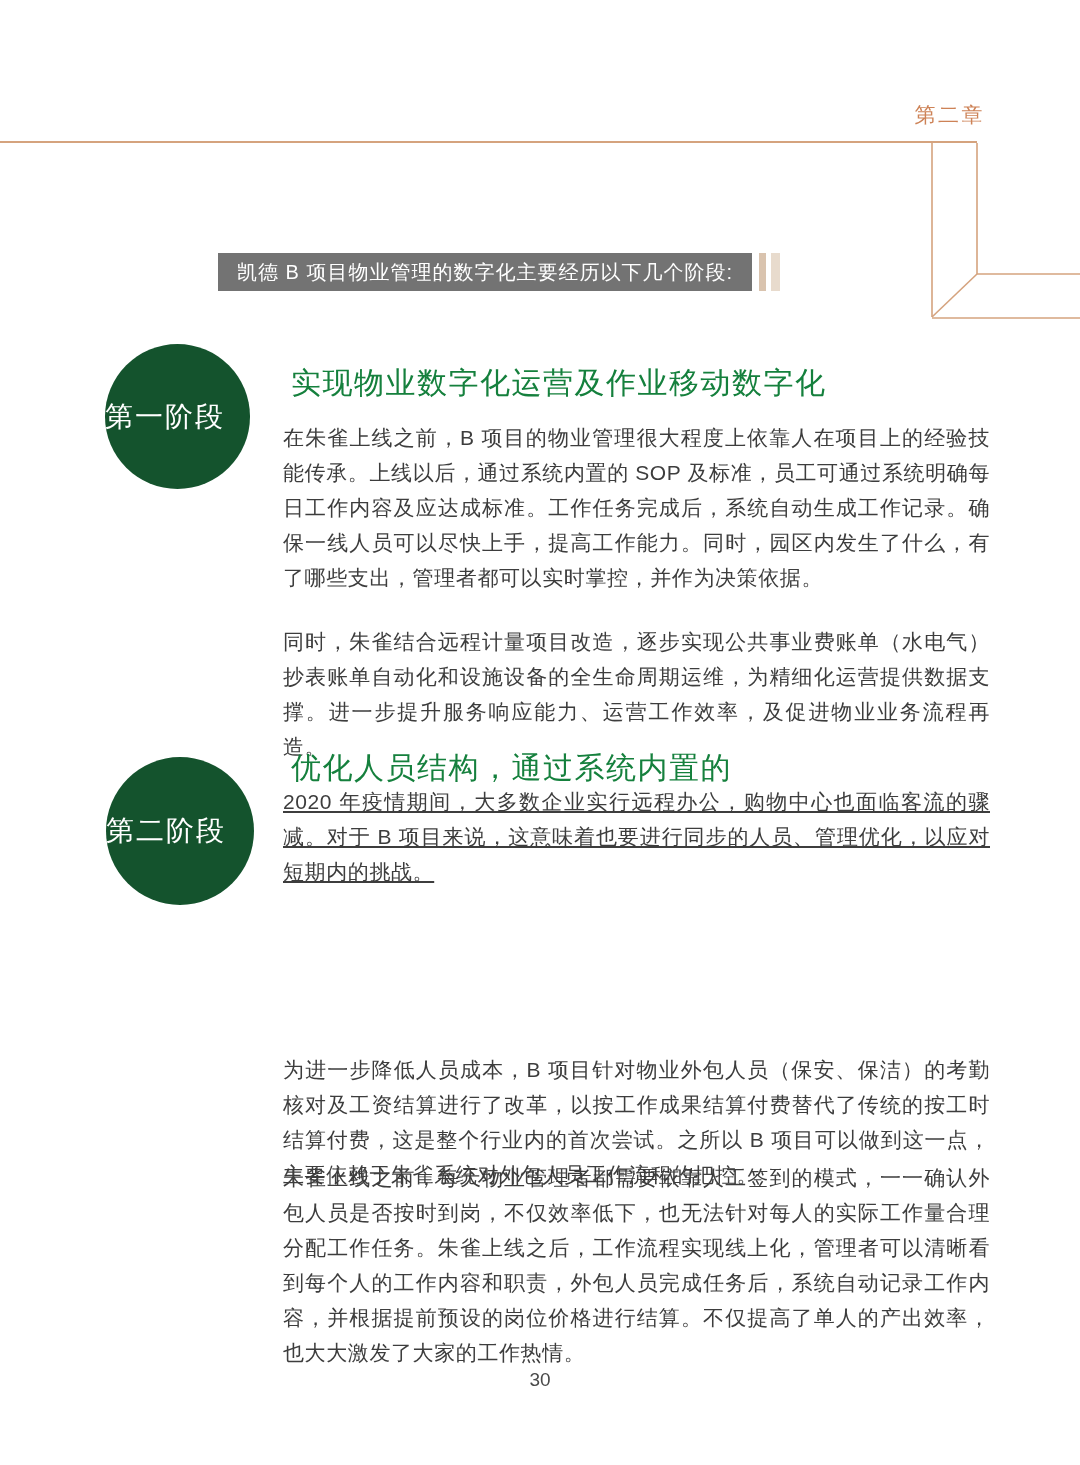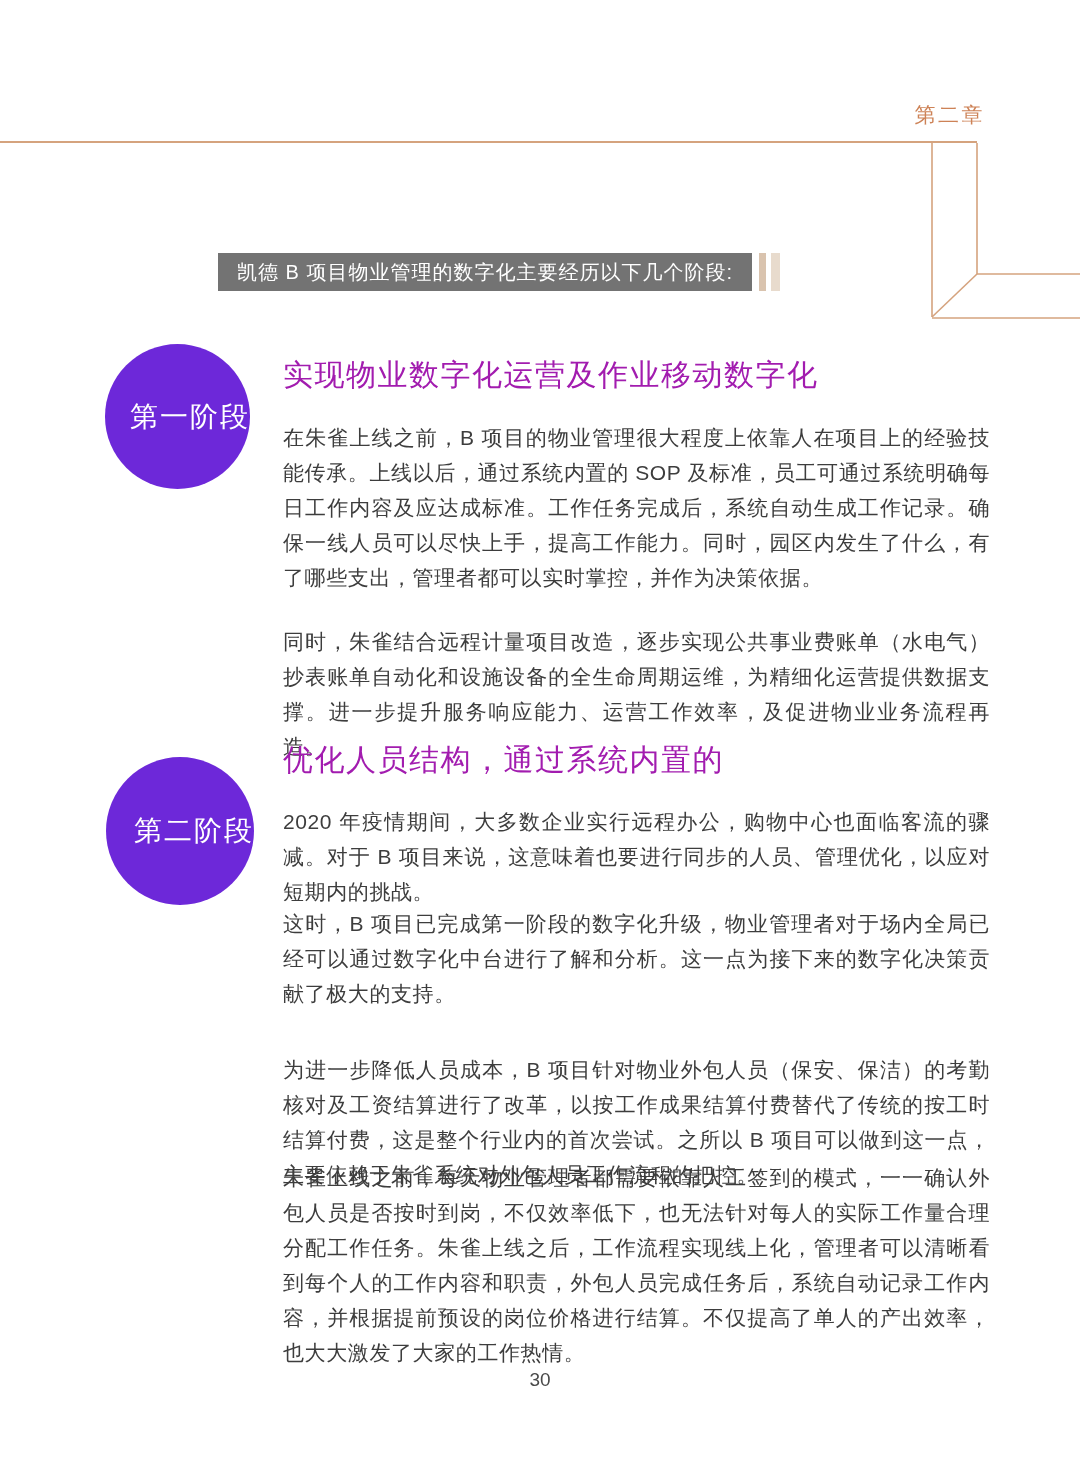--- a/index.html
+++ b/index.html
@@ -66,36 +66,36 @@
     top: 253px;
     height: 38px;
   }
   .bar1 { left: 759px; width: 7px; background: #d9c3ae; }
   .bar2 { left: 771px; width: 9px; background: #e8dbcd; }
 
   
   .stage-circle {
     position: absolute;
     border-radius: 50%;
-    background: #6d28d9;
+    background: #14532d;
     color: #ffffff;
     display: flex;
     align-items: center;
-    justify-content: flex-end;
+    justify-content: flex-start;
     font-size: 28px;
     letter-spacing: 2px;
     white-space: nowrap;
   }
 
   
   .stage-heading {
     position: absolute;
     left: 283px;
-    margin: 0;
-    color: #a21caf;
+    margin: 8px;
+    color: #15803d;
     font-size: 30px;
     font-weight: 500;
     letter-spacing: 1.5px;
     line-height: 1;
     white-space: nowrap;
   }
 
   
   .body-para {
     position: absolute;
@@ -152,20 +152,19 @@
     <span>第一阶段</span>
   </div>
   <h2 class="stage-heading" style="top:360px;">实现物业数字化运营及作业移动数字化</h2>
   <p class="body-para" style="top:420px;">在朱雀上线之前，B 项目的物业管理很大程度上依靠人在项目上的经验技能传承。上线以后，通过系统内置的 SOP 及标准，员工可通过系统明确每日工作内容及应达成标准。工作任务完成后，系统自动生成工作记录。确保一线人员可以尽快上手，提高工作能力。同时，园区内发生了什么，有了哪些支出，管理者都可以实时掌控，并作为决策依据。</p>
   <p class="body-para" style="top:624px;">同时，朱雀结合远程计量项目改造，逐步实现公共事业费账单（水电气）抄表账单自动化和设施设备的全生命周期运维，为精细化运营提供数据支撑。进一步提升服务响应能力、运营工作效率，及促进物业业务流程再造。</p>
 
   <div class="stage-circle" style="left:106px; top:757px; width:148px; height:148px;">
     <span>第二阶段</span>
   </div>
   <h2 class="stage-heading" style="top:745px;">优化人员结构，通过系统内置的</h2>
-  <p class="body-para" style="top:804px;">2020 年疫情期间，大多数企业实行远程办公，购物中心也面临客流的骤减。对于 B 项目来说，这意味着也要进行同步的人员、管理优化，以应对短期内的挑战。</p>
-  <p class="body-para" style="top:906px;">这时，B 项目已完成第一阶段的数字化升级，物业管理者对于场内全局已经可以通过数字化中台进行了解和分析。这一点为接下来的数字化决策贡献了极大的支持。</p>
+  <p class="body-para" style="top:784px;text-decoration:underline;">2020 年疫情期间，大多数企业实行远程办公，购物中心也面临客流的骤减。对于 B 项目来说，这意味着也要进行同步的人员、管理优化，以应对短期内的挑战。</p>
   <p class="body-para" style="top:1016px;margin-top:36px;">为进一步降低人员成本，B 项目针对物业外包人员（保安、保洁）的考勤核对及工资结算进行了改革，以按工作成果结算付费替代了传统的按工时结算付费，这是整个行业内的首次尝试。之所以 B 项目可以做到这一点，主要依赖于朱雀系统对外包人员工作流程的把控。</p>
   <p class="body-para" style="top:1160px;">朱雀上线之前，每天物业管理者都需要依靠人工签到的模式，一一确认外包人员是否按时到岗，不仅效率低下，也无法针对每人的实际工作量合理分配工作任务。朱雀上线之后，工作流程实现线上化，管理者可以清晰看到每个人的工作内容和职责，外包人员完成任务后，系统自动记录工作内容，并根据提前预设的岗位价格进行结算。不仅提高了单人的产出效率，也大大激发了大家的工作热情。</p>
 
   <div class="page-number">30</div>
 
 </div>
 
 </body></html>

